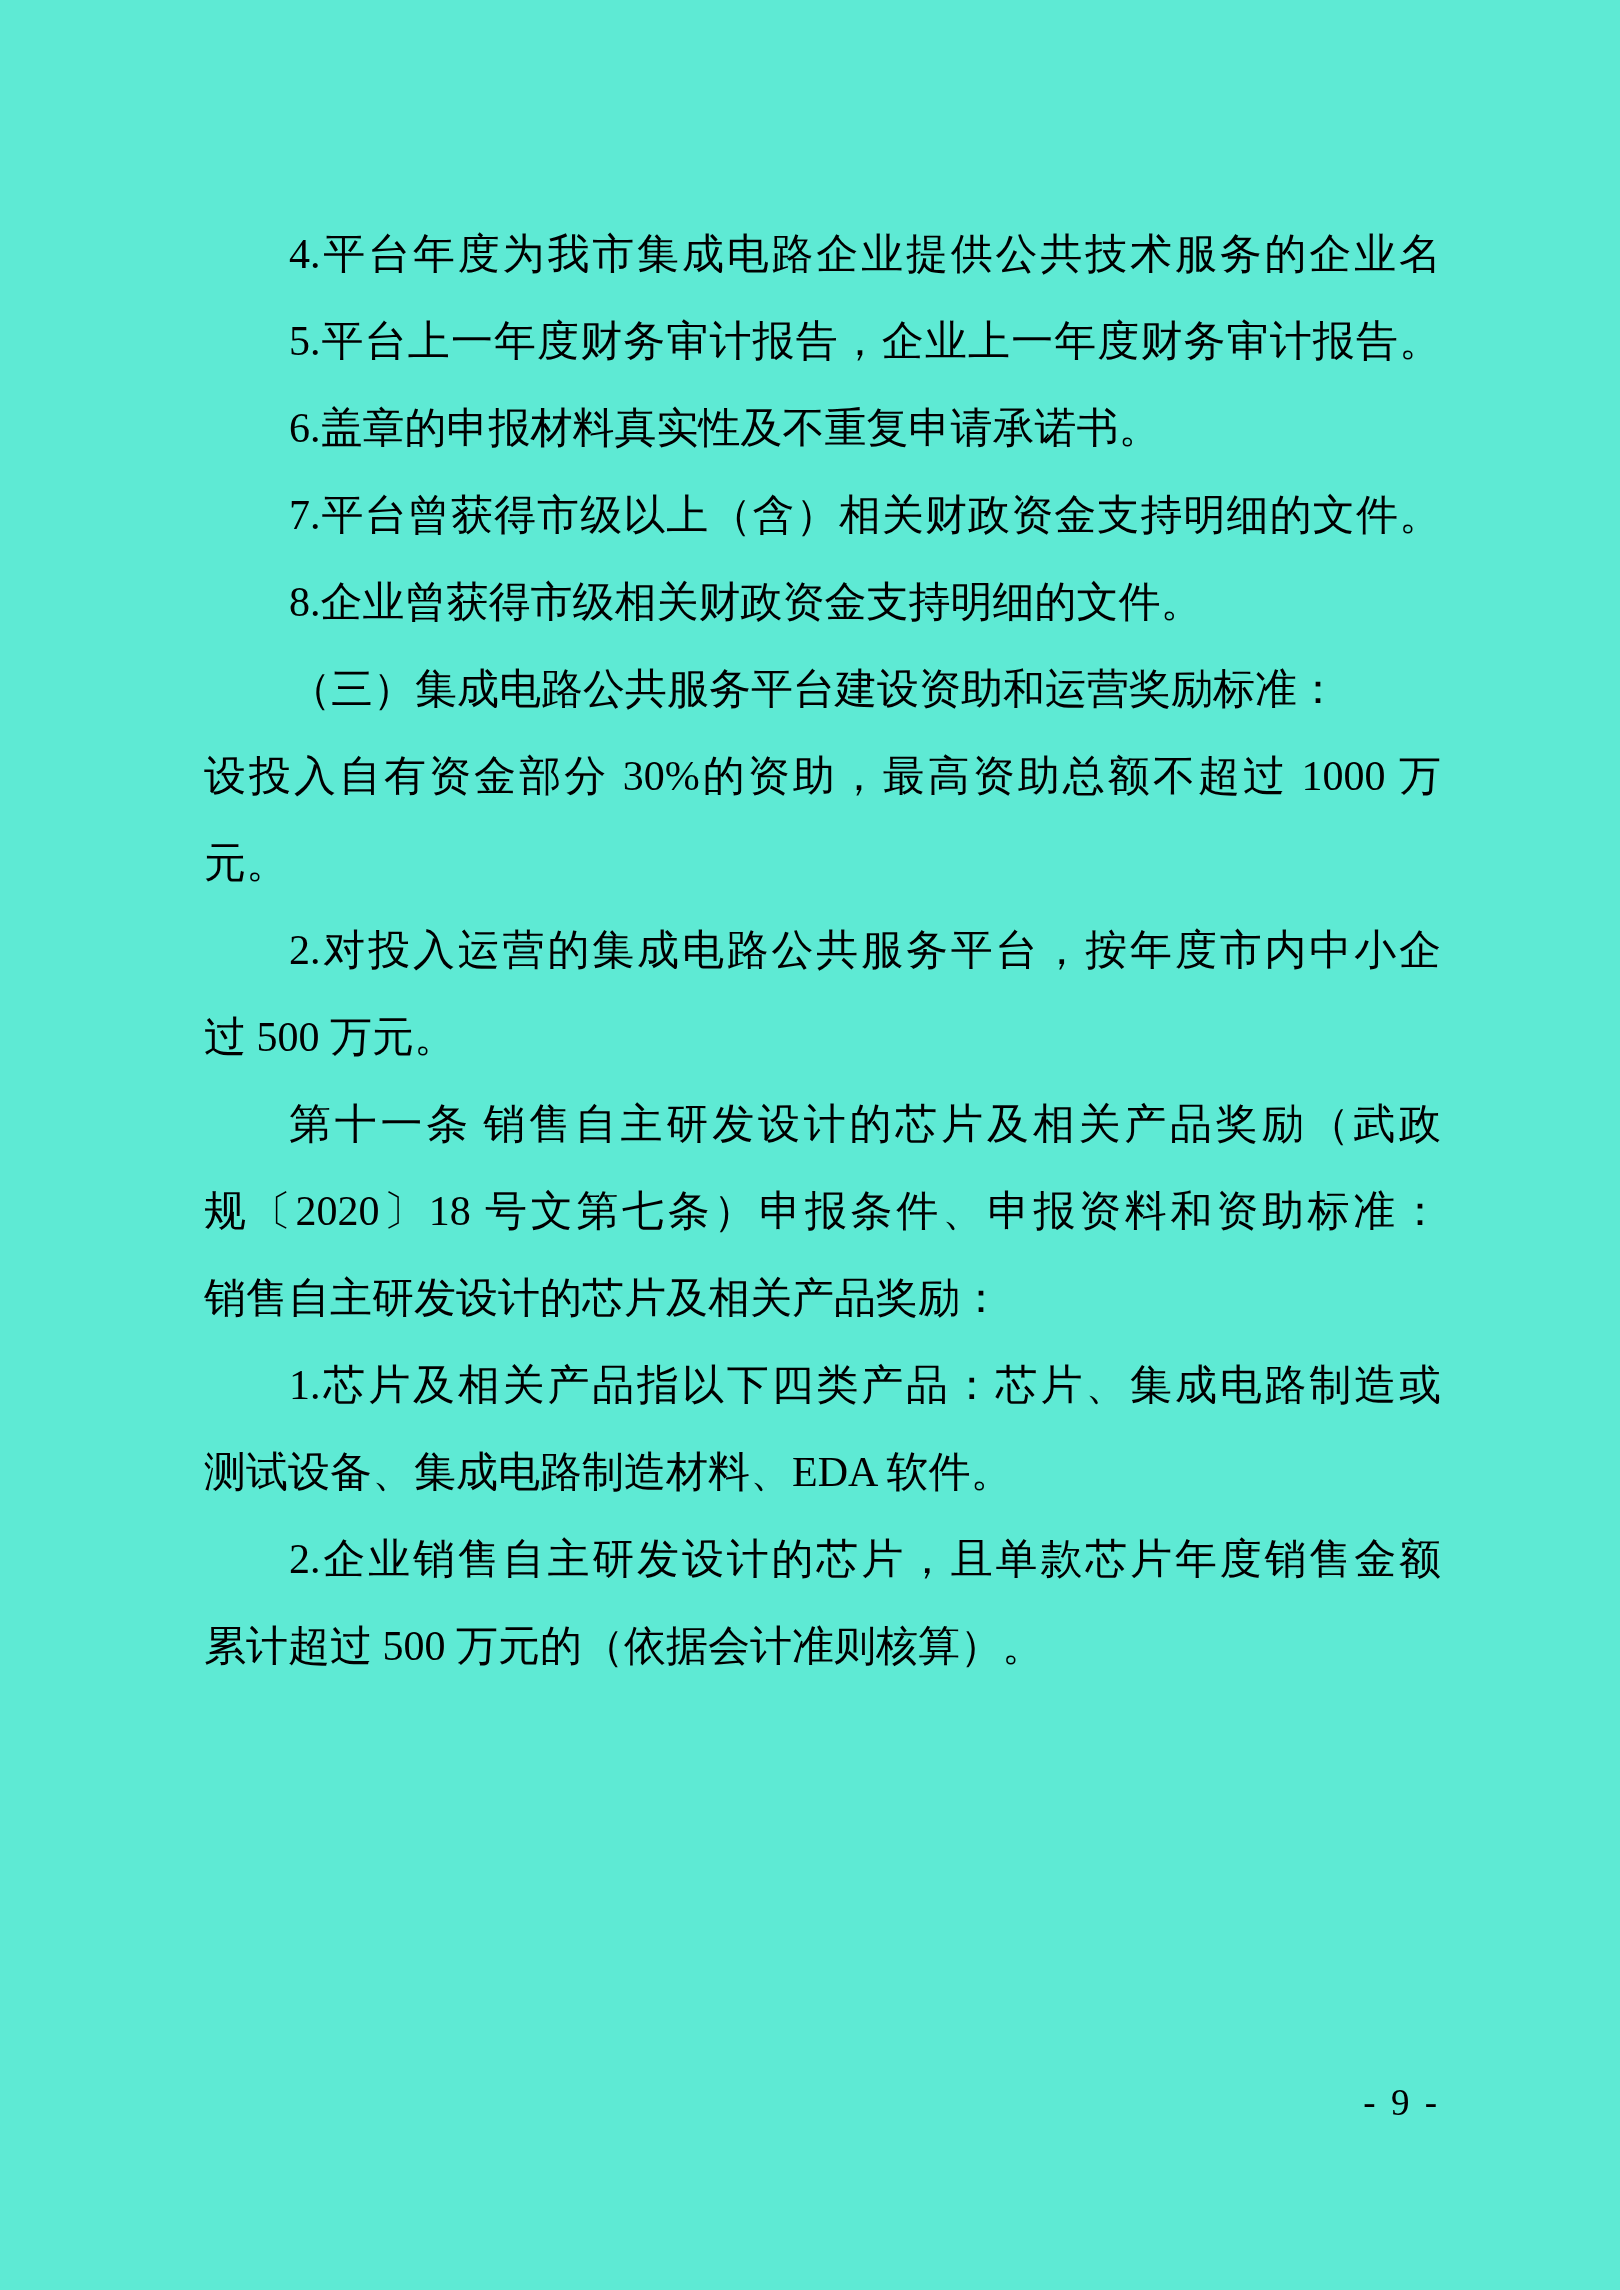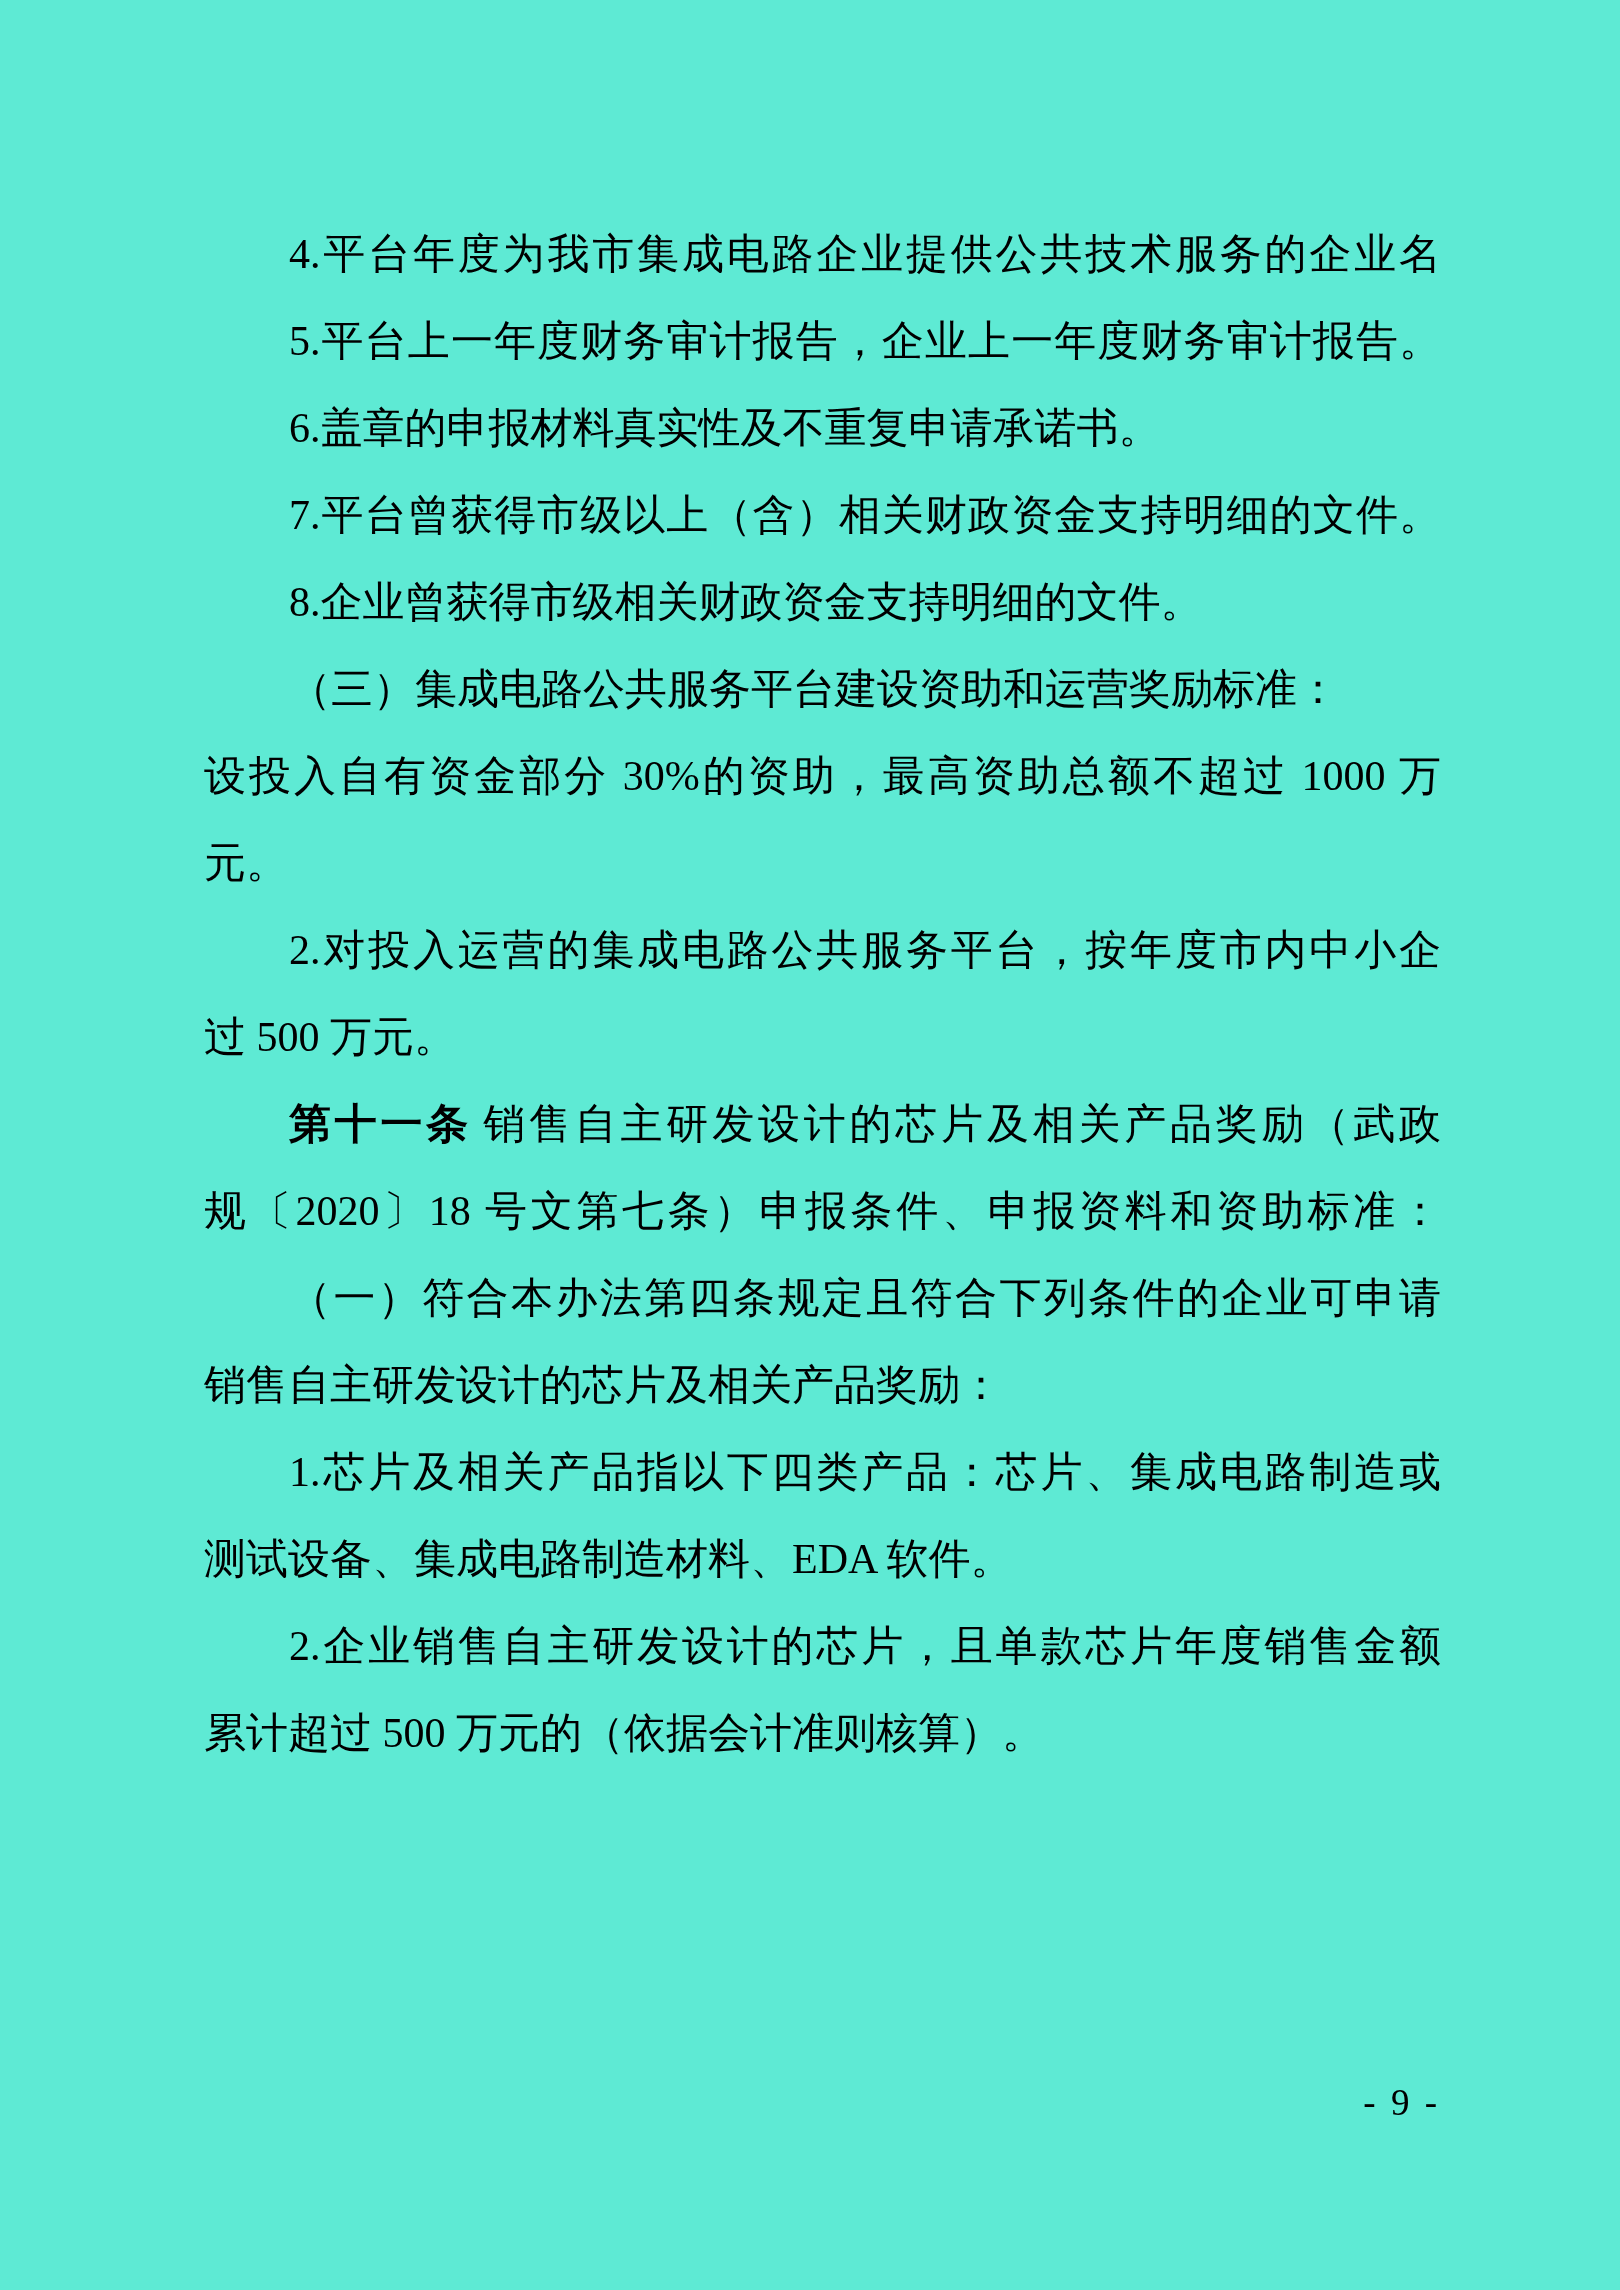--- a/index.html
+++ b/index.html
@@ -32,21 +32,21 @@
   }
   .line.indent {
     text-indent: 85px;
   }
   .line.fill {
     white-space: normal;
     text-align: justify;
     text-align-last: justify;
   }
   .line .bold {
-    font-weight: bold;
+    font-weight: normal;
     margin-right: 11px;
   }
   .page-number {
     position: absolute;
     top: 2075px;
     right: 180px;
     font-size: 37px;
     line-height: 55px;
     letter-spacing: 3px;
     font-family: "Liberation Serif", "DejaVu Serif", serif;
@@ -63,21 +63,20 @@
     <div class="line indent">6.盖章的申报材料真实性及不重复申请承诺书。</div>
     <div class="line indent fill">7.平台曾获得市级以上（含）相关财政资金支持明细的文件。</div>
     <div class="line indent">8.企业曾获得市级相关财政资金支持明细的文件。</div>
     <div class="line indent">（三）集成电路公共服务平台建设资助和运营奖励标准：</div>
     <div class="line fill">设投入自有资金部分 30%的资助，最高资助总额不超过 1000 万</div>
     <div class="line">元。</div>
     <div class="line indent fill">2.对投入运营的集成电路公共服务平台，按年度市内中小企</div>
     <div class="line">过 500 万元。</div>
     <div class="line indent fill"><span class="bold">第十一条</span><span>销售自主研发设计的芯片及相关产品奖励（武政</span></div>
     <div class="line fill">规〔2020〕18 号文第七条）申报条件、申报资料和资助标准：</div>
-    <div class="line indent fill">（一）符合本办法第四条规定且符合下列条件的企业可申请</div>
     <div class="line">销售自主研发设计的芯片及相关产品奖励：</div>
     <div class="line indent fill">1.芯片及相关产品指以下四类产品：芯片、集成电路制造或</div>
     <div class="line">测试设备、集成电路制造材料、EDA 软件。</div>
     <div class="line indent fill">2.企业销售自主研发设计的芯片，且单款芯片年度销售金额</div>
     <div class="line">累计超过 500 万元的（依据会计准则核算）。</div>
   </div>
   <div class="page-number">- 9 -</div>
 </div>
 
 

